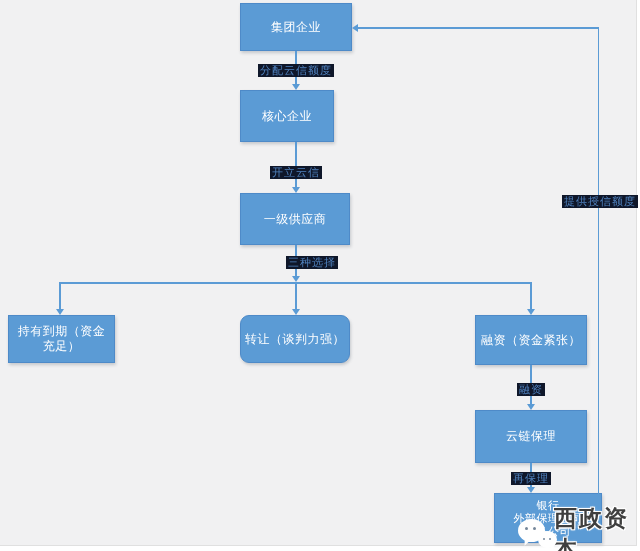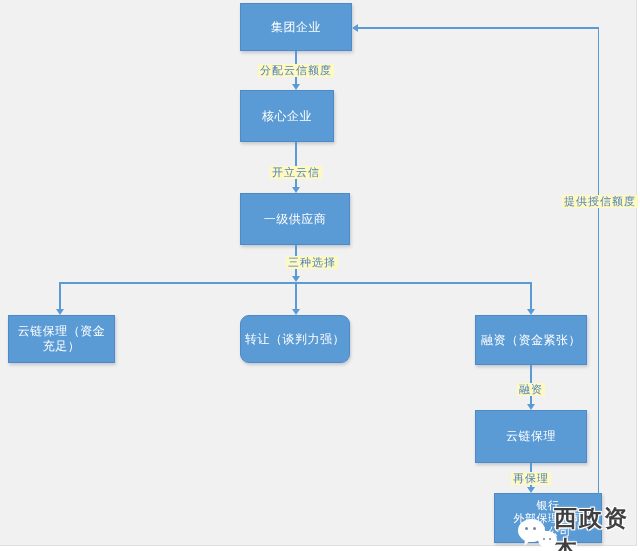--- a/index.html
+++ b/index.html
@@ -15,21 +15,21 @@
   .node{
     position:absolute;display:flex;align-items:center;justify-content:center;
     background:#5b9bd5;border:1px solid #4e8ac8;
     box-shadow:1px 2px 3px rgba(100,110,120,0.30);
     color:#ffffff;font-size:12px;letter-spacing:0.5px;line-height:15px;
     text-align:center;box-sizing:border-box;padding:2px 3px;
   }
   .node-multiline{flex-direction:column;font-size:11px;line-height:13px;letter-spacing:0.5px;}
   .edge-label{
     position:absolute;transform:translateX(-50%);
-    background:#fef9c3;color:#4f81bd;font-size:11px;letter-spacing:1px;
+    background:#0f172a;color:#4f81bd;font-size:11px;letter-spacing:1px;
     padding:0 2px;white-space:nowrap;z-index:5;line-height:13px;
   }
   .seg{position:absolute;background:#5b9bd5;}
   .seg-v{width:1.5px;}
   .seg-h{height:1.5px;}
   .arrow-down{
     position:absolute;width:0;height:0;
     border-left:4px solid transparent;border-right:4px solid transparent;
     border-top:6px solid #5b9bd5;
   }
@@ -70,21 +70,21 @@
 
 <div id="stage">
   <div id="canvas">
 
     <div class="node" style="left:240px;top:3px;width:112px;height:48px;">集团企业</div>
 
     <div class="node" style="left:240px;top:90px;width:94px;height:52px;text-align:center;">核心企业</div>
 
     <div class="node" style="left:240px;top:193px;width:110px;height:52px;">一级供应商</div>
 
-    <div class="node" style="left:8px;top:315px;width:107px;height:48px;">云链保理（资金充足）</div>
+    <div class="node" style="left:8px;top:315px;width:107px;height:48px;">持有到期（资金充足）</div>
 
     <div class="node" style="left:240px;top:315px;width:110px;height:48px;border-radius:9px;">转让（谈判力强）</div>
 
     <div class="node" style="left:475px;top:315px;width:112px;height:50px;">融资（资金紧张）</div>
 
     <div class="node" style="left:475px;top:410px;width:112px;height:53px;">云链保理</div>
 
     <div class="node node-multiline" style="left:494px;top:493px;width:108px;height:50px;">
       <span>银行</span>
       <span>外部保理公司</span>

